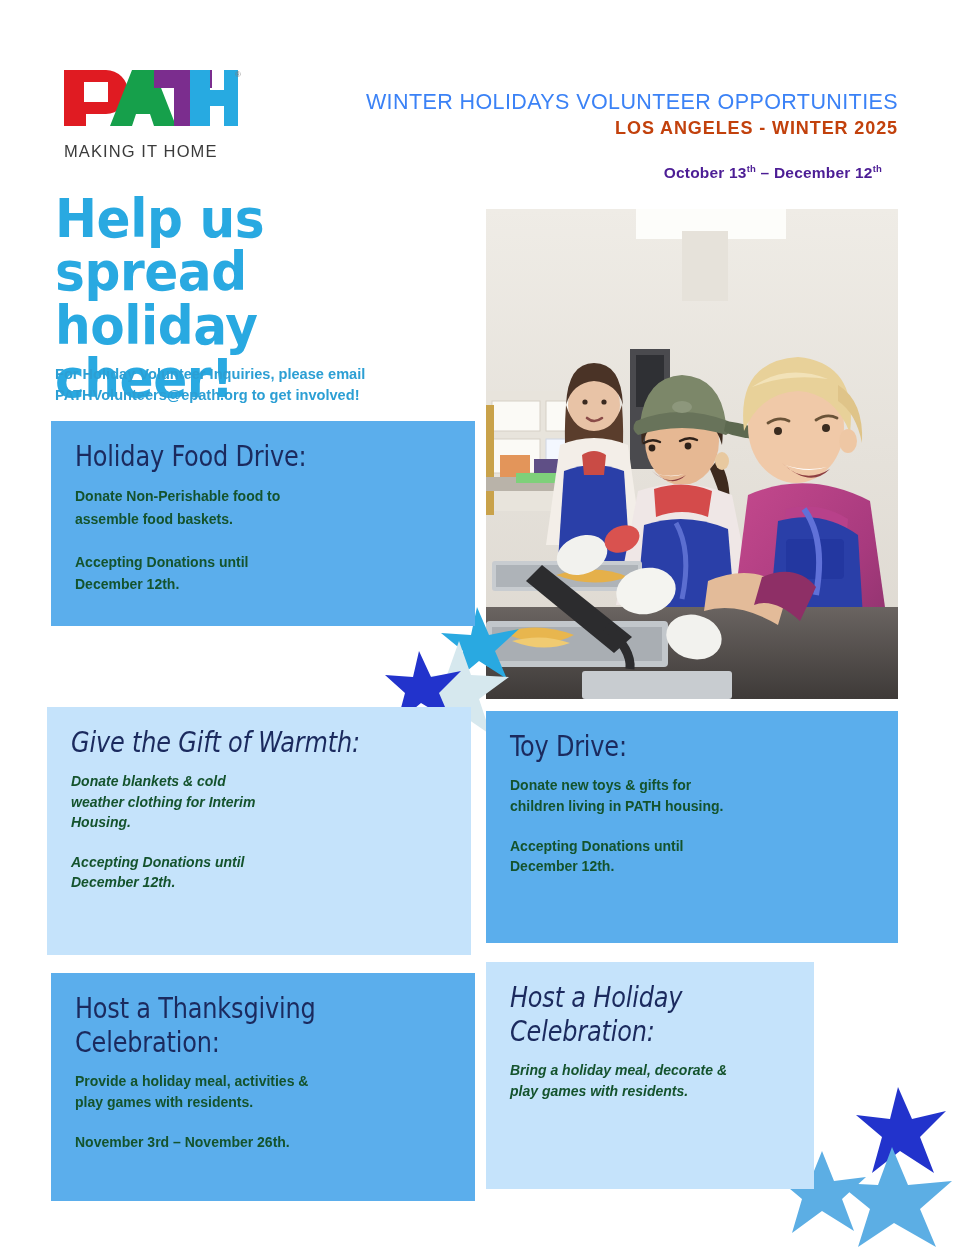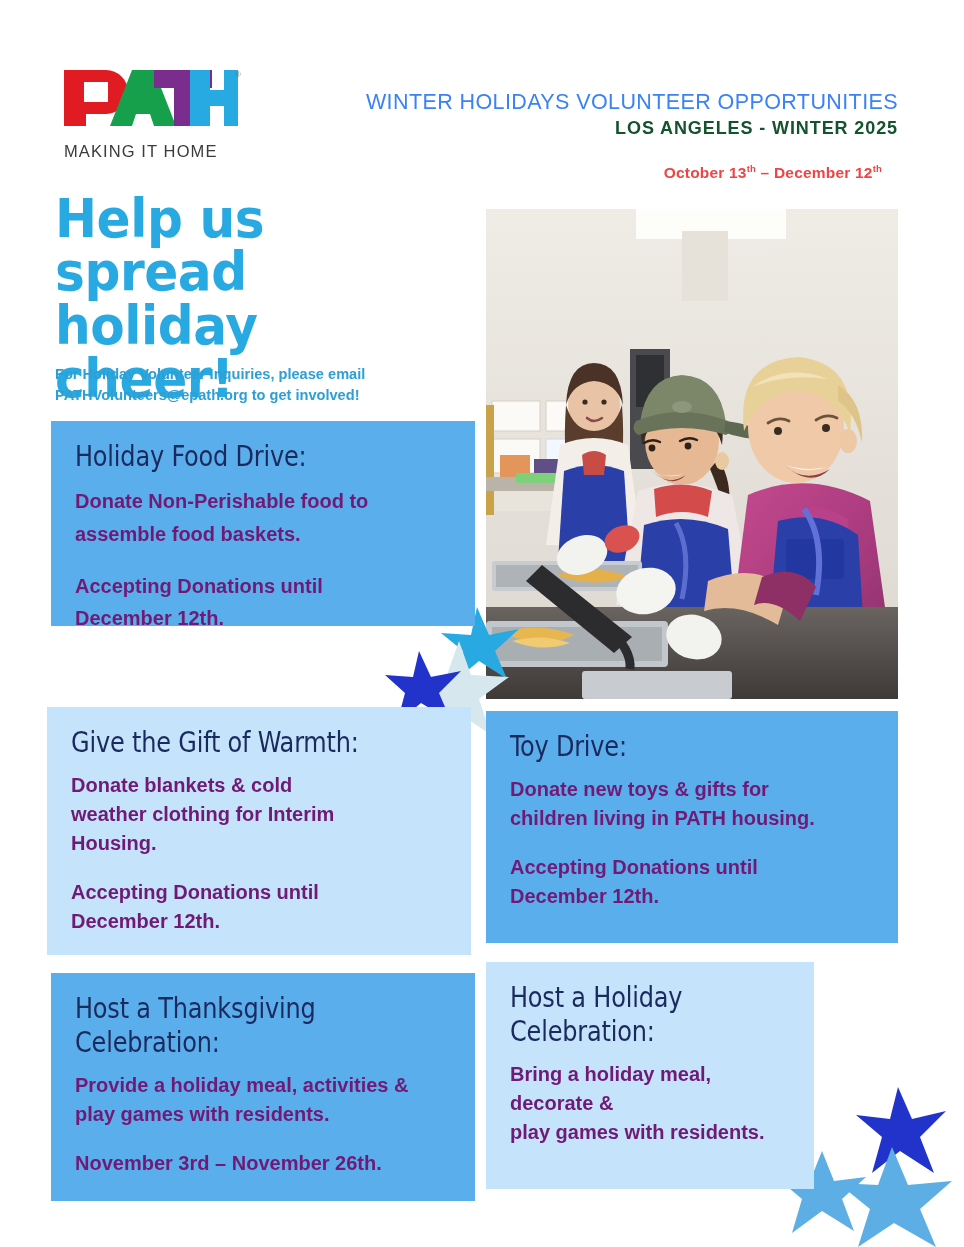--- a/index.html
+++ b/index.html
@@ -24,26 +24,26 @@
   }
   .logo-reg { position:absolute; right:-3px; top:2px; font-size:8px; color:#7a7a7a; }
 
   .hdr-title {
     position:absolute; right:66px; top:90px;
     font-size:21.5px; font-weight:normal; color:#3b82f6;
     letter-spacing:0.4px; white-space:nowrap; text-align:left;
   }
   .hdr-sub {
     position:absolute; right:66px; top:118px;
-    font-size:18px; font-weight:bold; color:#14532d;
+    font-size:18px; font-weight:bold; color:#c2410c;
     letter-spacing:0.9px; white-space:nowrap; text-align:right;
   }
   .hdr-dates {
     position:absolute; right:82px; top:163px;
-    font-size:15.5px; font-weight:bold; color:#ef4444;
+    font-size:15.5px; font-weight:bold; color:#4c1d95;
     letter-spacing:0.2px; white-space:nowrap; text-align:right;margin-left:36px;
   }
   .hdr-dates sup { font-size:9.5px; vertical-align:super; }
 
   
   .headline {
     position:absolute; left:55px; top:192px; width:420px;
     font-family:"DejaVu Sans", sans-serif;
     font-weight:bold;
     font-size:54px;
@@ -63,36 +63,36 @@
   
   .photo {
     position:absolute; left:486px; top:209px; width:412px; height:490px;
     overflow:hidden; background:#cdc9c2;
   }
   .photo svg { display:block; }
 
   
   .box { position:absolute; padding:18px 22px 14px 24px; }
   .box.med  { background:#5BAEEC; }
-  .box.lite { background:#C5E3FB; }
+  .box.lite { background:#C5E3FB;font-style:italic; }
 
   .box h2 {
     font-family:"DejaVu Sans Condensed","Liberation Sans", sans-serif;
     font-weight:normal;
     font-size:29px;
     line-height:1.18;
     color:#1b2a5e;
     letter-spacing:-0.2px;
     transform:scaleX(0.92);
     transform-origin:left top;
     white-space:pre-line;
     margin-bottom:12px;
   }
   .box p {
-    font-size:20px; font-weight:bold; color:#701a75;
+    font-size:14px; font-weight:bold; color:#14532d;
     line-height:1.62; white-space:pre-line;
   }
   .box p.spaced { margin-top:20px; }
   .box p.tight { line-height:1.45; }
 
   #box-food    { left:51px;  top:421px;  width:424px; height:205px; }
   #box-warmth  { left:47px;  top:707px;  width:424px; height:248px; }
   #box-toy     { left:486px; top:711px;  width:412px; height:232px; }
   #box-thanks  { left:51px;  top:973px;  width:424px; height:228px; }
   #box-holiday { left:486px; top:962px;  width:328px; height:227px; }

